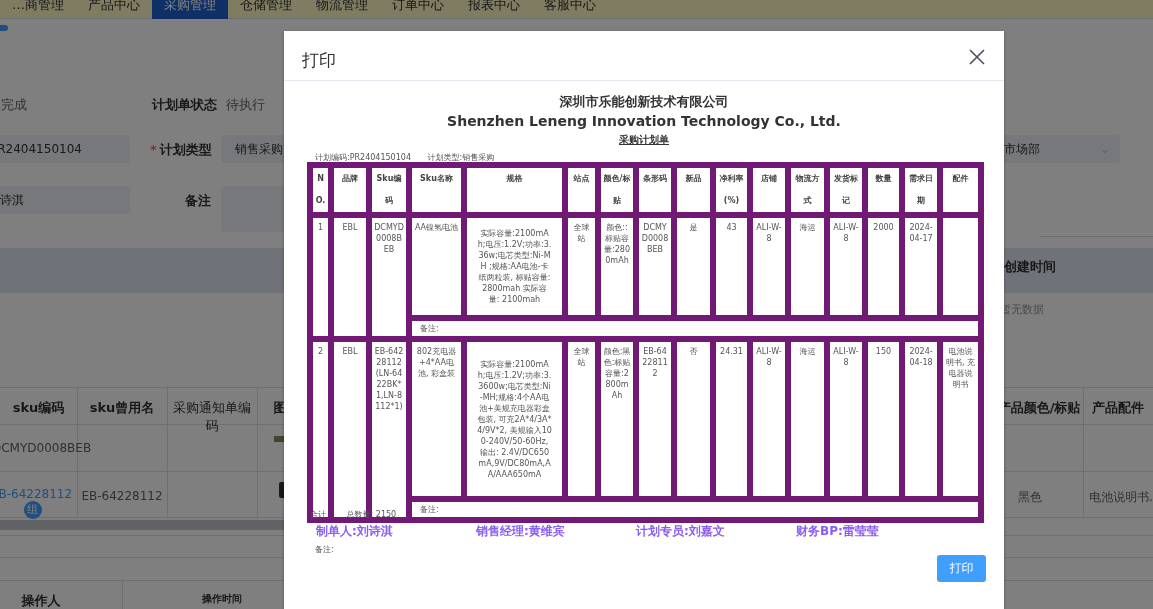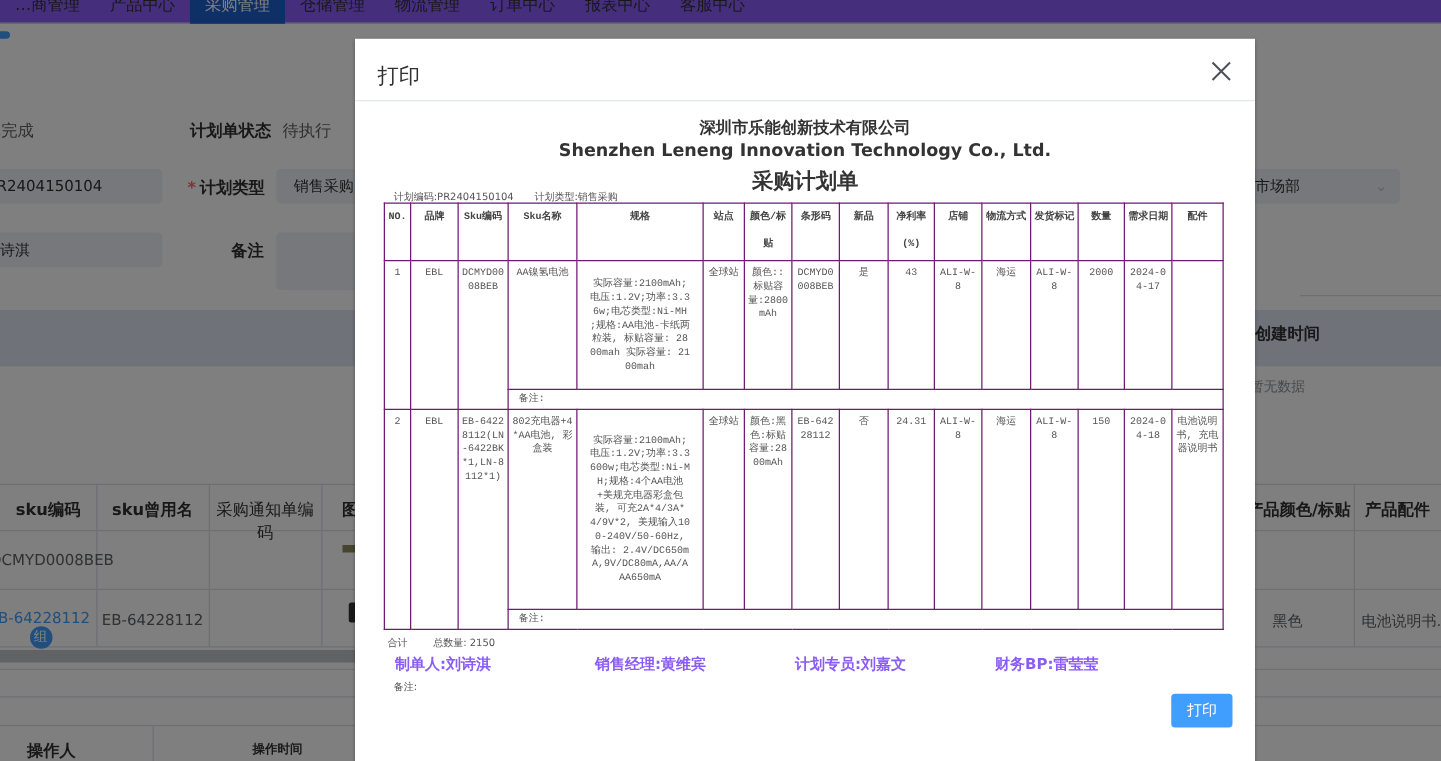--- a/index.html
+++ b/index.html
@@ -1,21 +1,21 @@
 <!DOCTYPE html>
 <html><head>
 <meta charset="utf-8">
 <style>
   * { box-sizing: border-box; margin: 0; padding: 0; }
   html, body { width: 1153px; height: 609px; overflow: hidden; }
   body { font-family: "DejaVu Sans", "Liberation Sans", sans-serif; background: #fff; position: relative; color: #303133; }
 
   
   .bg { position: absolute; inset: 0; background: #fff; }
-  .topnav { position: absolute; left: 0; top: 0; width: 1153px; height: 19px; background: #8b5cf6; border-bottom: 1px solid #dcdfe6; display: flex; font-size: 13px; color: #303133; }
+  .topnav { position: absolute; left: 0; top: 0; width: 1153px; height: 19px; background: #fef9c3; border-bottom: 1px solid #dcdfe6; display: flex; font-size: 13px; color: #303133; }
   .topnav .nav-item { padding: 0 12px; line-height: 10px; height: 19px; white-space: nowrap; overflow: hidden; }
   .topnav .nav-item.active { background: #1f5fcf; color: #fff; }
   .tab-indicator { position: absolute; left: 0; top: 25px; width: 8px; height: 6px; background: #409eff; border-radius: 0 3px 3px 0; }
 
   .bg .label { position: absolute; font-size: 13px; font-weight: bold; color: #303133; }
   .bg .val { position: absolute; font-size: 13px; color: #606266; }
   .bg .input { position: absolute; height: 28px; background: #eef1f7; border-radius: 4px; font-size: 12px; color: #303133; line-height: 28px; padding-left: 0; }
   .req { color: #f56c6c; margin-right: 3px; }
   .band { position: absolute; left: 0; top: 248px; width: 1153px; height: 45px; background: #dfe5f3; }
   .bgtable { position: absolute; font-size: 13px; }
@@ -32,26 +32,26 @@
   
   .dialog { position: absolute; left: 284px; top: 31px; width: 720px; height: 600px; background: #fff; box-shadow: 0 1px 3px rgba(0,0,0,.3); }
   .dlg-head { height: 50px; border-bottom: 1px solid #e4e7ed; position: relative; }
   .dlg-title { position: absolute; left: 18px; top: 18px; font-size: 17px; color: #303133; }
   .dlg-close { position: absolute; right: 18px; top: 17px; width: 18px; height: 18px; cursor: pointer; }
   .dlg-close svg { width: 18px; height: 18px; }
 
   .doc-title { position: absolute; left: 0; width: 720px; text-align: center; color: #333; font-weight: bold; }
   .t1 { top: 62px; font-size: 13px; }
   .t2 { top: 82px; font-size: 14px; }
-  .t3 { top: 102px; font-size: 17px; }
+  .t3 { top: 102px; font-size: 10px; text-decoration: underline; }
   .meta { position: absolute; left: 31px; top: 121px; font-size: 8px; color: #555; }
   .meta span { margin-right: 14px; }
 
   table.print { position: absolute; left: 23px; top: 131px; border-collapse: collapse; font-size: 8px; color: #555; table-layout: fixed; }
-  table.print th, table.print td { border: 1px solid #701a75; text-align: center; vertical-align: top; padding: 4px 2px; line-height: 11px; word-break: break-all; font-family: Liberation Mono, monospace; }
+  table.print th, table.print td { border: 6px solid #701a75; text-align: center; vertical-align: top; padding: 4px 2px; line-height: 11px; word-break: break-all; }
   table.print th { font-weight: bold; color: #444; height: 46px; line-height: 22px; padding: 0 2px; }
   table.print td.spec { vertical-align: middle; padding: 6px 10px; }
   table.print td.note { text-align: left; padding: 2px 8px; height: 16px; }
   tr.row1 td { height: 103px; }
   tr.row2 td { height: 160px; }
 
   .total { position: absolute; left: 26px; top: 478px; font-size: 8px; color: #555; }
   .total span + span { margin-left: 18px; }
   .signs { position: absolute; left: 32px; top: 492px; width: 640px; display: flex; font-size: 12px; font-weight: bold; color: #8b5cf6; }
   .signs div { width: 167px; }

